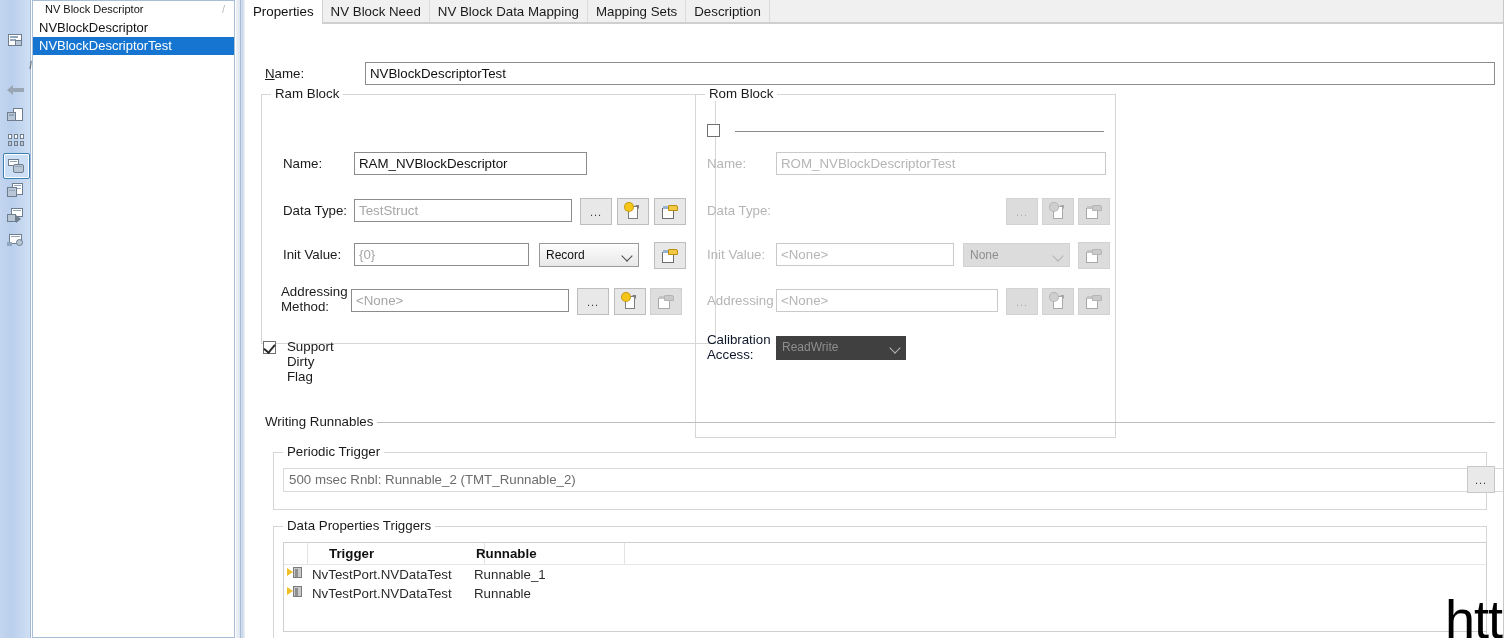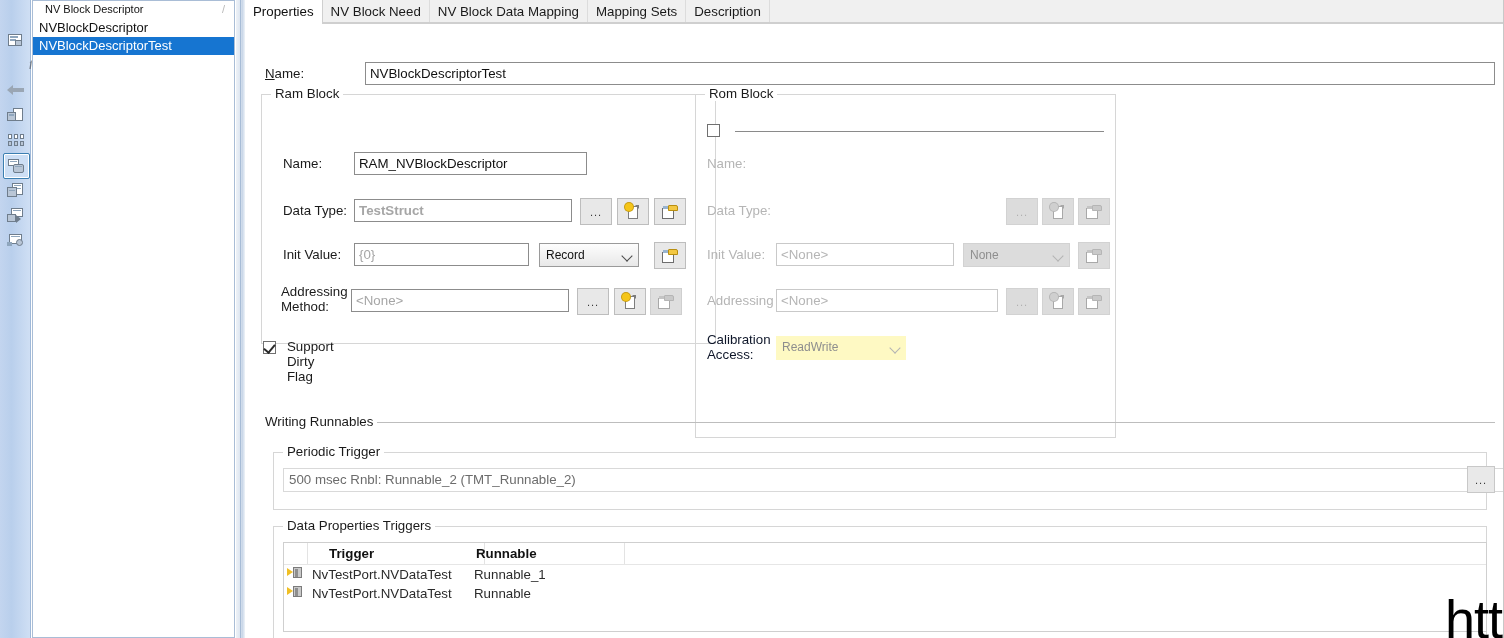--- a/index.html
+++ b/index.html
@@ -170,21 +170,21 @@
     background:linear-gradient(to bottom,#fdfdfd,#e8e8e8);
     font-size:12px;color:#111;line-height:22px;padding-left:6px;
   }
   .combo .chev{
     position:absolute;right:7px;top:8px;width:7px;height:7px;
     border-left:1.5px solid #4a4a4a;border-bottom:1.5px solid #4a4a4a;
     transform:rotate(-45deg);
   }
   .combo.dis{background:#dcdcdc;border-color:#d2d2d2;color:#8e8e8e;}
   .combo.dis .chev{border-color:#b4b4b4;}
-  .combo.flat{background:#fef9c3;border:none;color:#8e8e8e;}
+  .combo.flat{background:#404040;border:none;color:#8e8e8e;}
   .combo.flat .chev{border-color:#b4b4b4;}
 
   
   .cbx{
     position:absolute;width:13px;height:13px;border:1px solid #707070;background:#fff;
     box-sizing:border-box;
   }
   .cbx .tick{
     position:absolute;left:2px;top:0px;width:5px;height:9px;
     border-right:2px solid #2b2b2b;border-bottom:2px solid #2b2b2b;
@@ -372,21 +372,21 @@
         <div class="gframe"></div>
         <div class="gtitle">Ram Block</div>
 
         <div class="frow" style="left:0;top:58px;width:100%;height:24px;">
           <span class="lbl" style="left:22px;top:4px;">Name:</span>
           <div class="txt" style="position:absolute;left:93px;top:0;width:233px;">RAM_NVBlockDescriptor</div>
         </div>
 
         <div class="frow" style="left:0;top:104px;width:100%;height:27px;">
           <span class="lbl" style="left:22px;top:5px;">Data Type:</span>
-          <div class="txt ph" style="position:absolute;left:93px;top:1px;width:218px;font-weight:bold;">TestStruct</div>
+          <div class="txt ph" style="position:absolute;left:93px;top:1px;width:218px;">TestStruct</div>
           <div class="ibtn" style="left:319px;top:0;">
             <span class="dots">...</span>
           </div>
           <div class="ibtn" style="left:356px;top:0;">
             <span class="ic-docnew">
                 <i class="sheet"></i>
                 <i class="fold"></i>
                 <i class="star"></i>
               </span>
           </div>
@@ -451,20 +451,21 @@
         <div class="gframe"></div>
         <div class="gtitle">Rom Block</div>
 
         <div class="frow" style="left:0;top:30px;width:100%;height:16px;">
           <span class="cbx" style="left:12px;top:0;"></span>
           <i class="hrule" style="left:40px;top:7px;width:369px;"></i>
         </div>
 
         <div class="frow" style="left:0;top:58px;width:100%;height:24px;">
           <span class="lbl" style="left:12px;top:4px;color:#b5b5b5;">Name:</span>
+          <div class="txt dis" style="position:absolute;left:81px;top:0;width:330px;">ROM_NVBlockDescriptorTest</div>
         </div>
 
         <div class="frow" style="left:0;top:104px;width:100%;height:27px;">
           <span class="lbl" style="left:12px;top:5px;color:#b5b5b5;">Data Type:</span>
           <div class="ibtn dis2" style="left:311px;top:0;">
             <span class="dots" style="color:#b0b0b0;">...</span>
           </div>
           <div class="ibtn dis2" style="left:347px;top:0;">
             <span class="ic-docnew gray">
                 <i class="sheet"></i>

